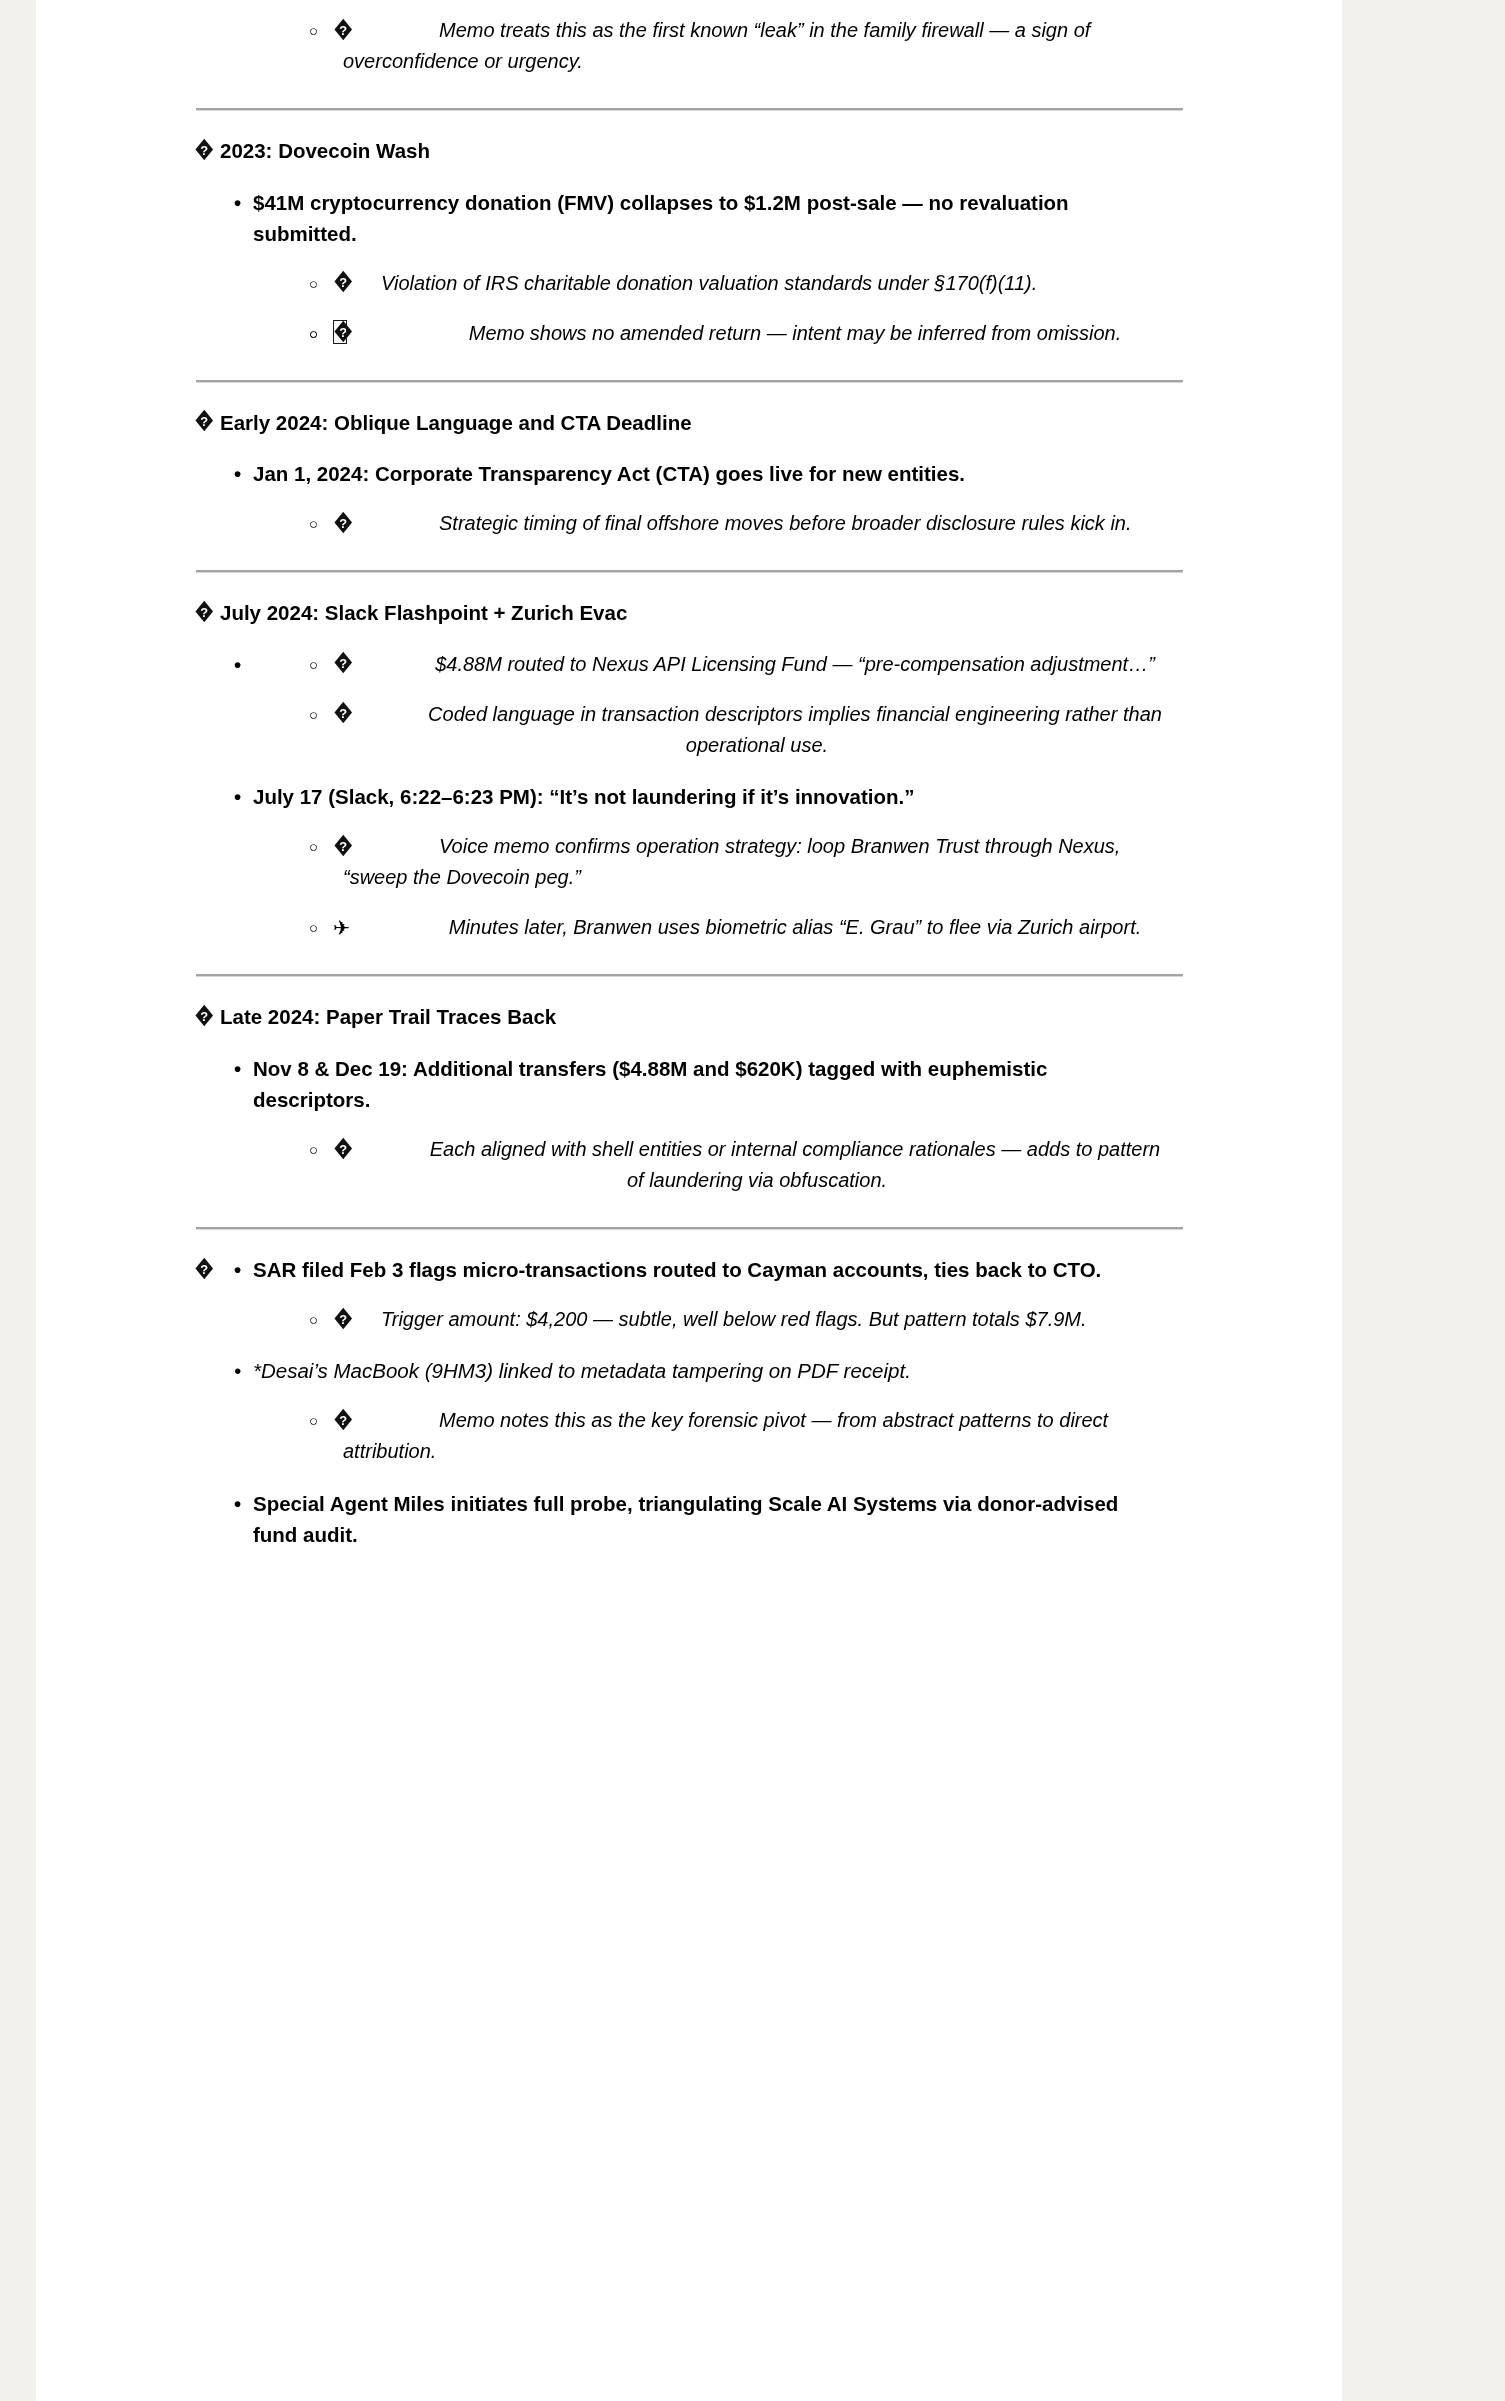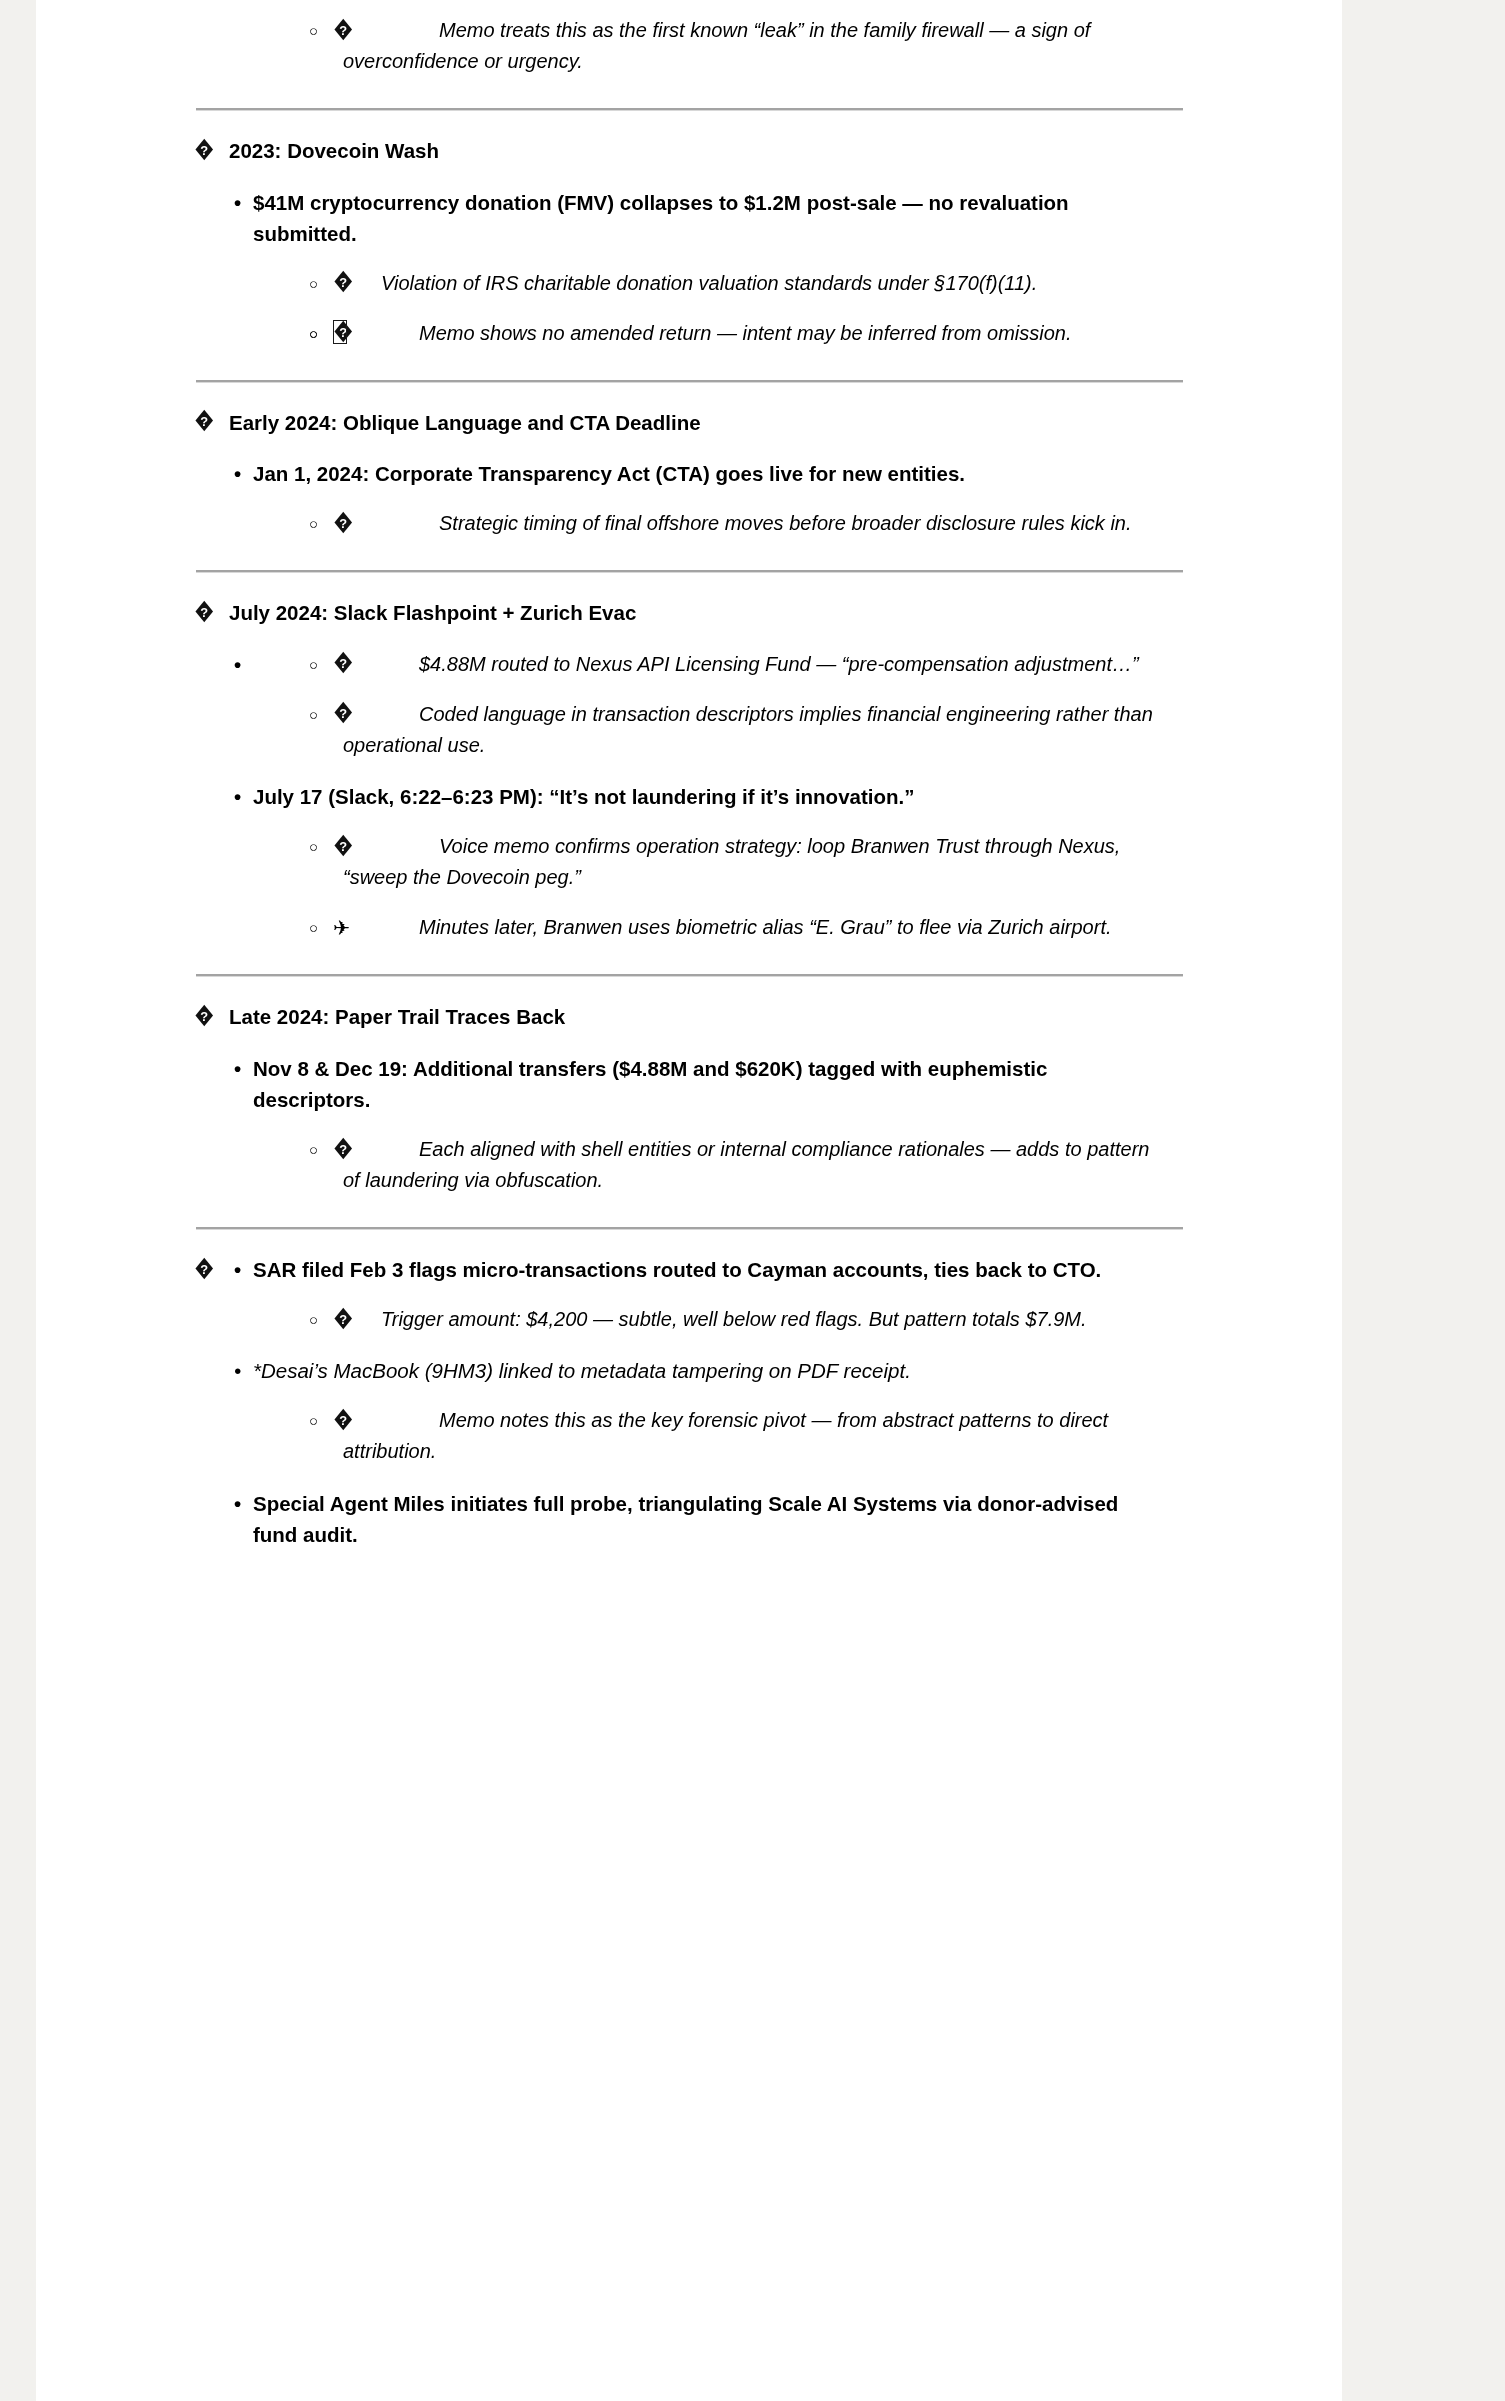--- a/index.html
+++ b/index.html
@@ -51,21 +51,21 @@
   .section .marker {
     position: absolute;
     left: 158px;
     top: 0;
     width: 24.6px;
     text-align: left;
     font-weight: bold;
   }
   .section .label {
     display: inline-block;
-    margin-left: 35px;
+    margin-left: 26px;
   }
 
   
   .b1 {
     position: relative;
     padding-left: 217px;
     padding-right: 212px;
     font-size: 20.5px;
     line-height: 31px;
     font-weight: bold;
@@ -112,21 +112,21 @@
     font-size: 20.5px;
     line-height: 31px;
     font-style: normal;
     color: #000;
   }
   .b2 > .body {
     display: block;
   }
   
   .pad-sm > .body { text-indent: 38px; }
-  .pad-md > .body { text-indent: 76px; }
+  .pad-md > .body { text-indent: 76px; text-align: center; }
   .pad-lg > .body { text-indent: 96px; }
 
   
   .divider {
     margin: 31px 0 0 0;
     height: 4.1px;
     position: relative;
   }
   .divider .rule {
     position: absolute;

